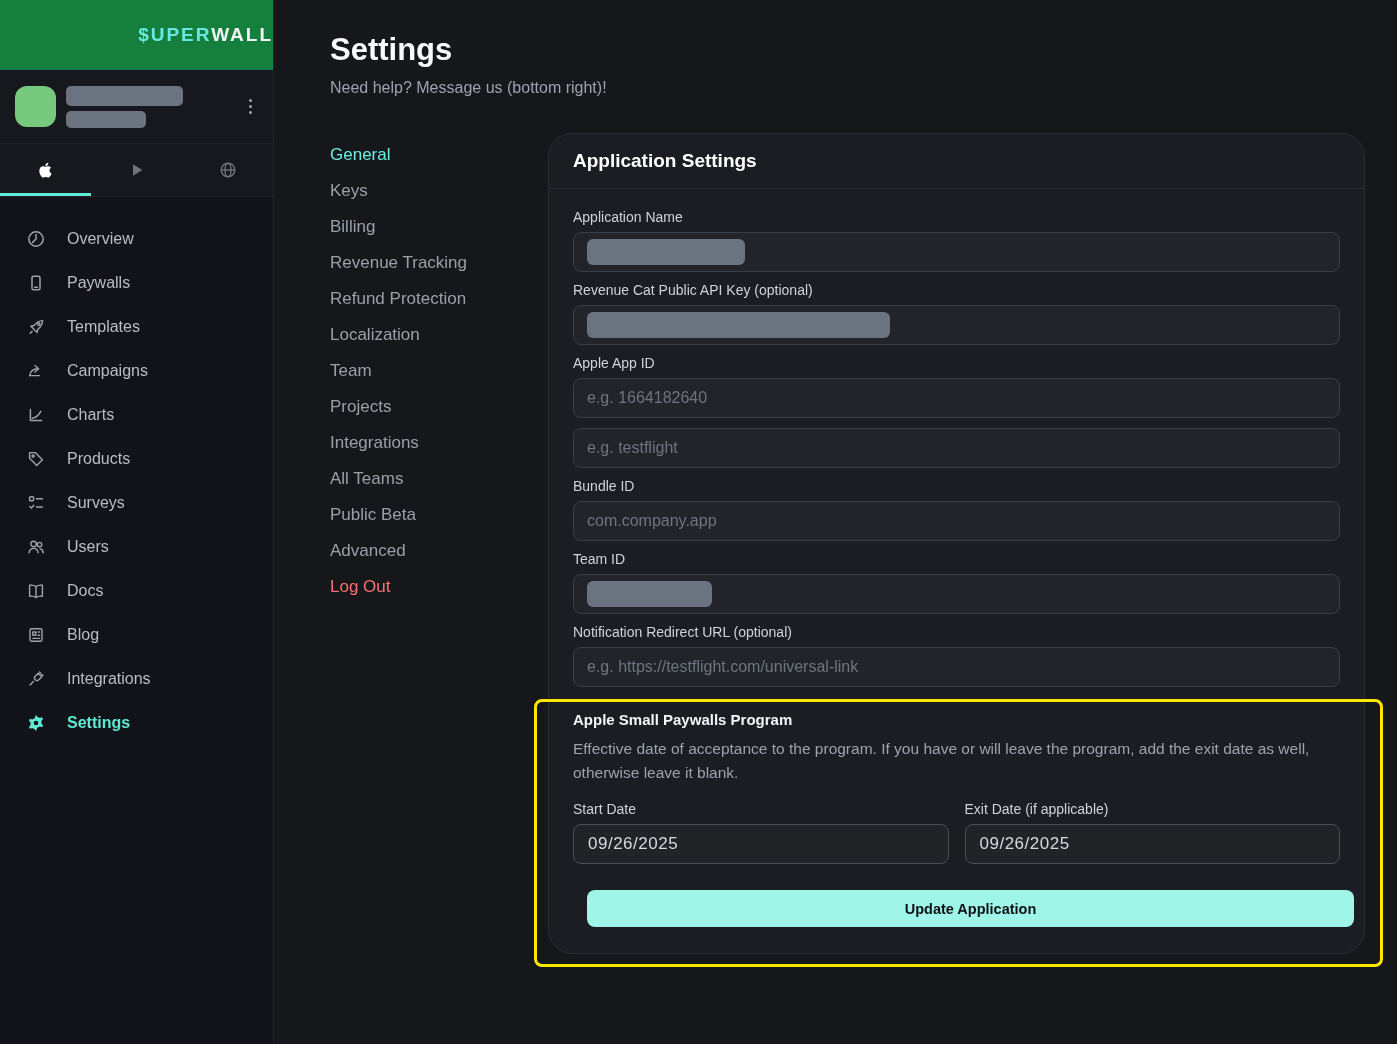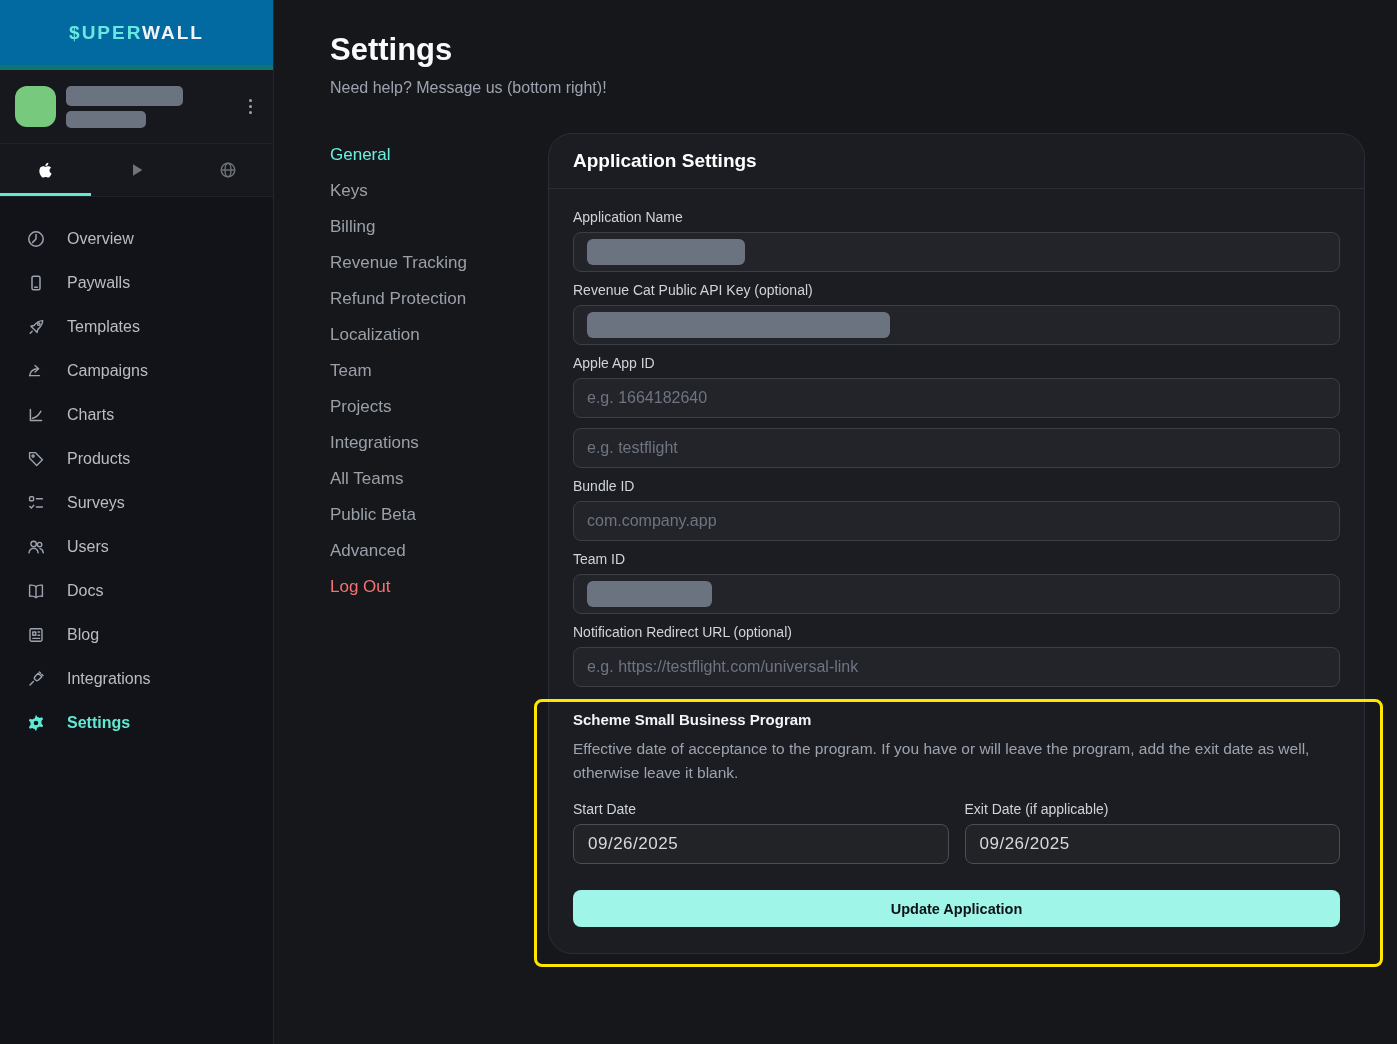--- a/index.html
+++ b/index.html
@@ -7,22 +7,22 @@
   body {
     background:#16171b;
     font-family:"Liberation Sans", sans-serif;
     color:#e5e7eb;
     position:relative;
     overflow:hidden;
   }
   
   .sidebar { position:absolute; left:0; top:0; width:274px; height:1044px;
     background:#121318; border-right:1px solid #24262b; }
-  .logo-block { height:70px; background:#0369a1; display:flex; align-items:center;
-    justify-content:center; border-bottom:5px solid #0f766e; }
+  .logo-block { height:70px; background:#15803d; display:flex; align-items:center;
+    justify-content:flex-end; border-bottom:1px solid #0f766e; }
   .logo { font-size:19px; font-weight:bold; letter-spacing:2px; color:#f3f4f6; }
   .logo .teal { color:#67e8e0; }
   .account-row { height:74px; display:flex; align-items:center; padding:0 15px;
     border-bottom:1px solid #202227; background:#17181d; }
   .avatar { width:41px; height:41px; border-radius:12px; background:#77c97e; flex:none; }
   .account-bars { margin-left:10px; flex:1; }
   .rbar { background:#6b7280; border-radius:5px; }
   .bar1 { width:117px; height:20px; margin-bottom:5px; }
   .bar2 { width:80px; height:17px; }
   .kebab { display:flex; flex-direction:column; gap:3px; padding:6px; cursor:pointer; }
@@ -72,21 +72,21 @@
     border:3px solid #ffe600; border-radius:8px; pointer-events:none; z-index:5; }
   .sbp-title { font-size:15px; font-weight:bold; color:#f3f4f6; margin-bottom:8px; line-height:18px; }
   .sbp-desc { font-size:15.5px; color:#9ca3af; line-height:24px; margin-bottom:16px; max-width:775px; }
   .date-row { display:flex; gap:16px; }
   .date-col { flex:1; }
   .date-input { width:100%; height:40px; background:#212327; border:1px solid #4a4e55;
     border-radius:8px; color:#d6d9dd; font-size:17px; padding:0 14px;
     letter-spacing:0.5px; font-family:"Liberation Sans",sans-serif; outline:none; }
   .update-btn { margin-top:26px; width:100%; height:37px; background:#9ef5e8;
     color:#101114; font-weight:bold; font-size:14.5px; border:none; border-radius:8px;
-    cursor:pointer; font-family:"Liberation Sans",sans-serif; }
+    cursor:pointer; font-family:"Liberation Sans",sans-serif;margin-left:14px; }
 </style>
 </head>
 <body>
 
 <div class="sidebar">
 
   <div class="logo-block">
     <div class="logo"><span class="teal">$UPER</span><span>WALL</span></div>
   </div>
 
@@ -310,21 +310,21 @@
           </div>
         </div>
 
         <div class="field">
           <div class="field-label">Notification Redirect URL (optional)</div>
           <input class="text-input" placeholder="e.g. https://testflight.com/universal-link" style="">
         </div>
 
         <div class="sbp-section">
           <div class="sbp-highlight"></div>
-          <div class="sbp-title">Scheme Small Business Program</div>
+          <div class="sbp-title">Apple Small Paywalls Program</div>
           <div class="sbp-desc">Effective date of acceptance to the program. If you have or will leave the program, add the exit date as well, otherwise leave it blank.</div>
           <div class="date-row">
             <div class="date-col">
               <div class="field-label">Start Date</div>
               <input class="date-input" value="09/26/2025" style="">
             </div>
             <div class="date-col">
               <div class="field-label">Exit Date (if applicable)</div>
               <input class="date-input" value="09/26/2025" style="">
             </div>

